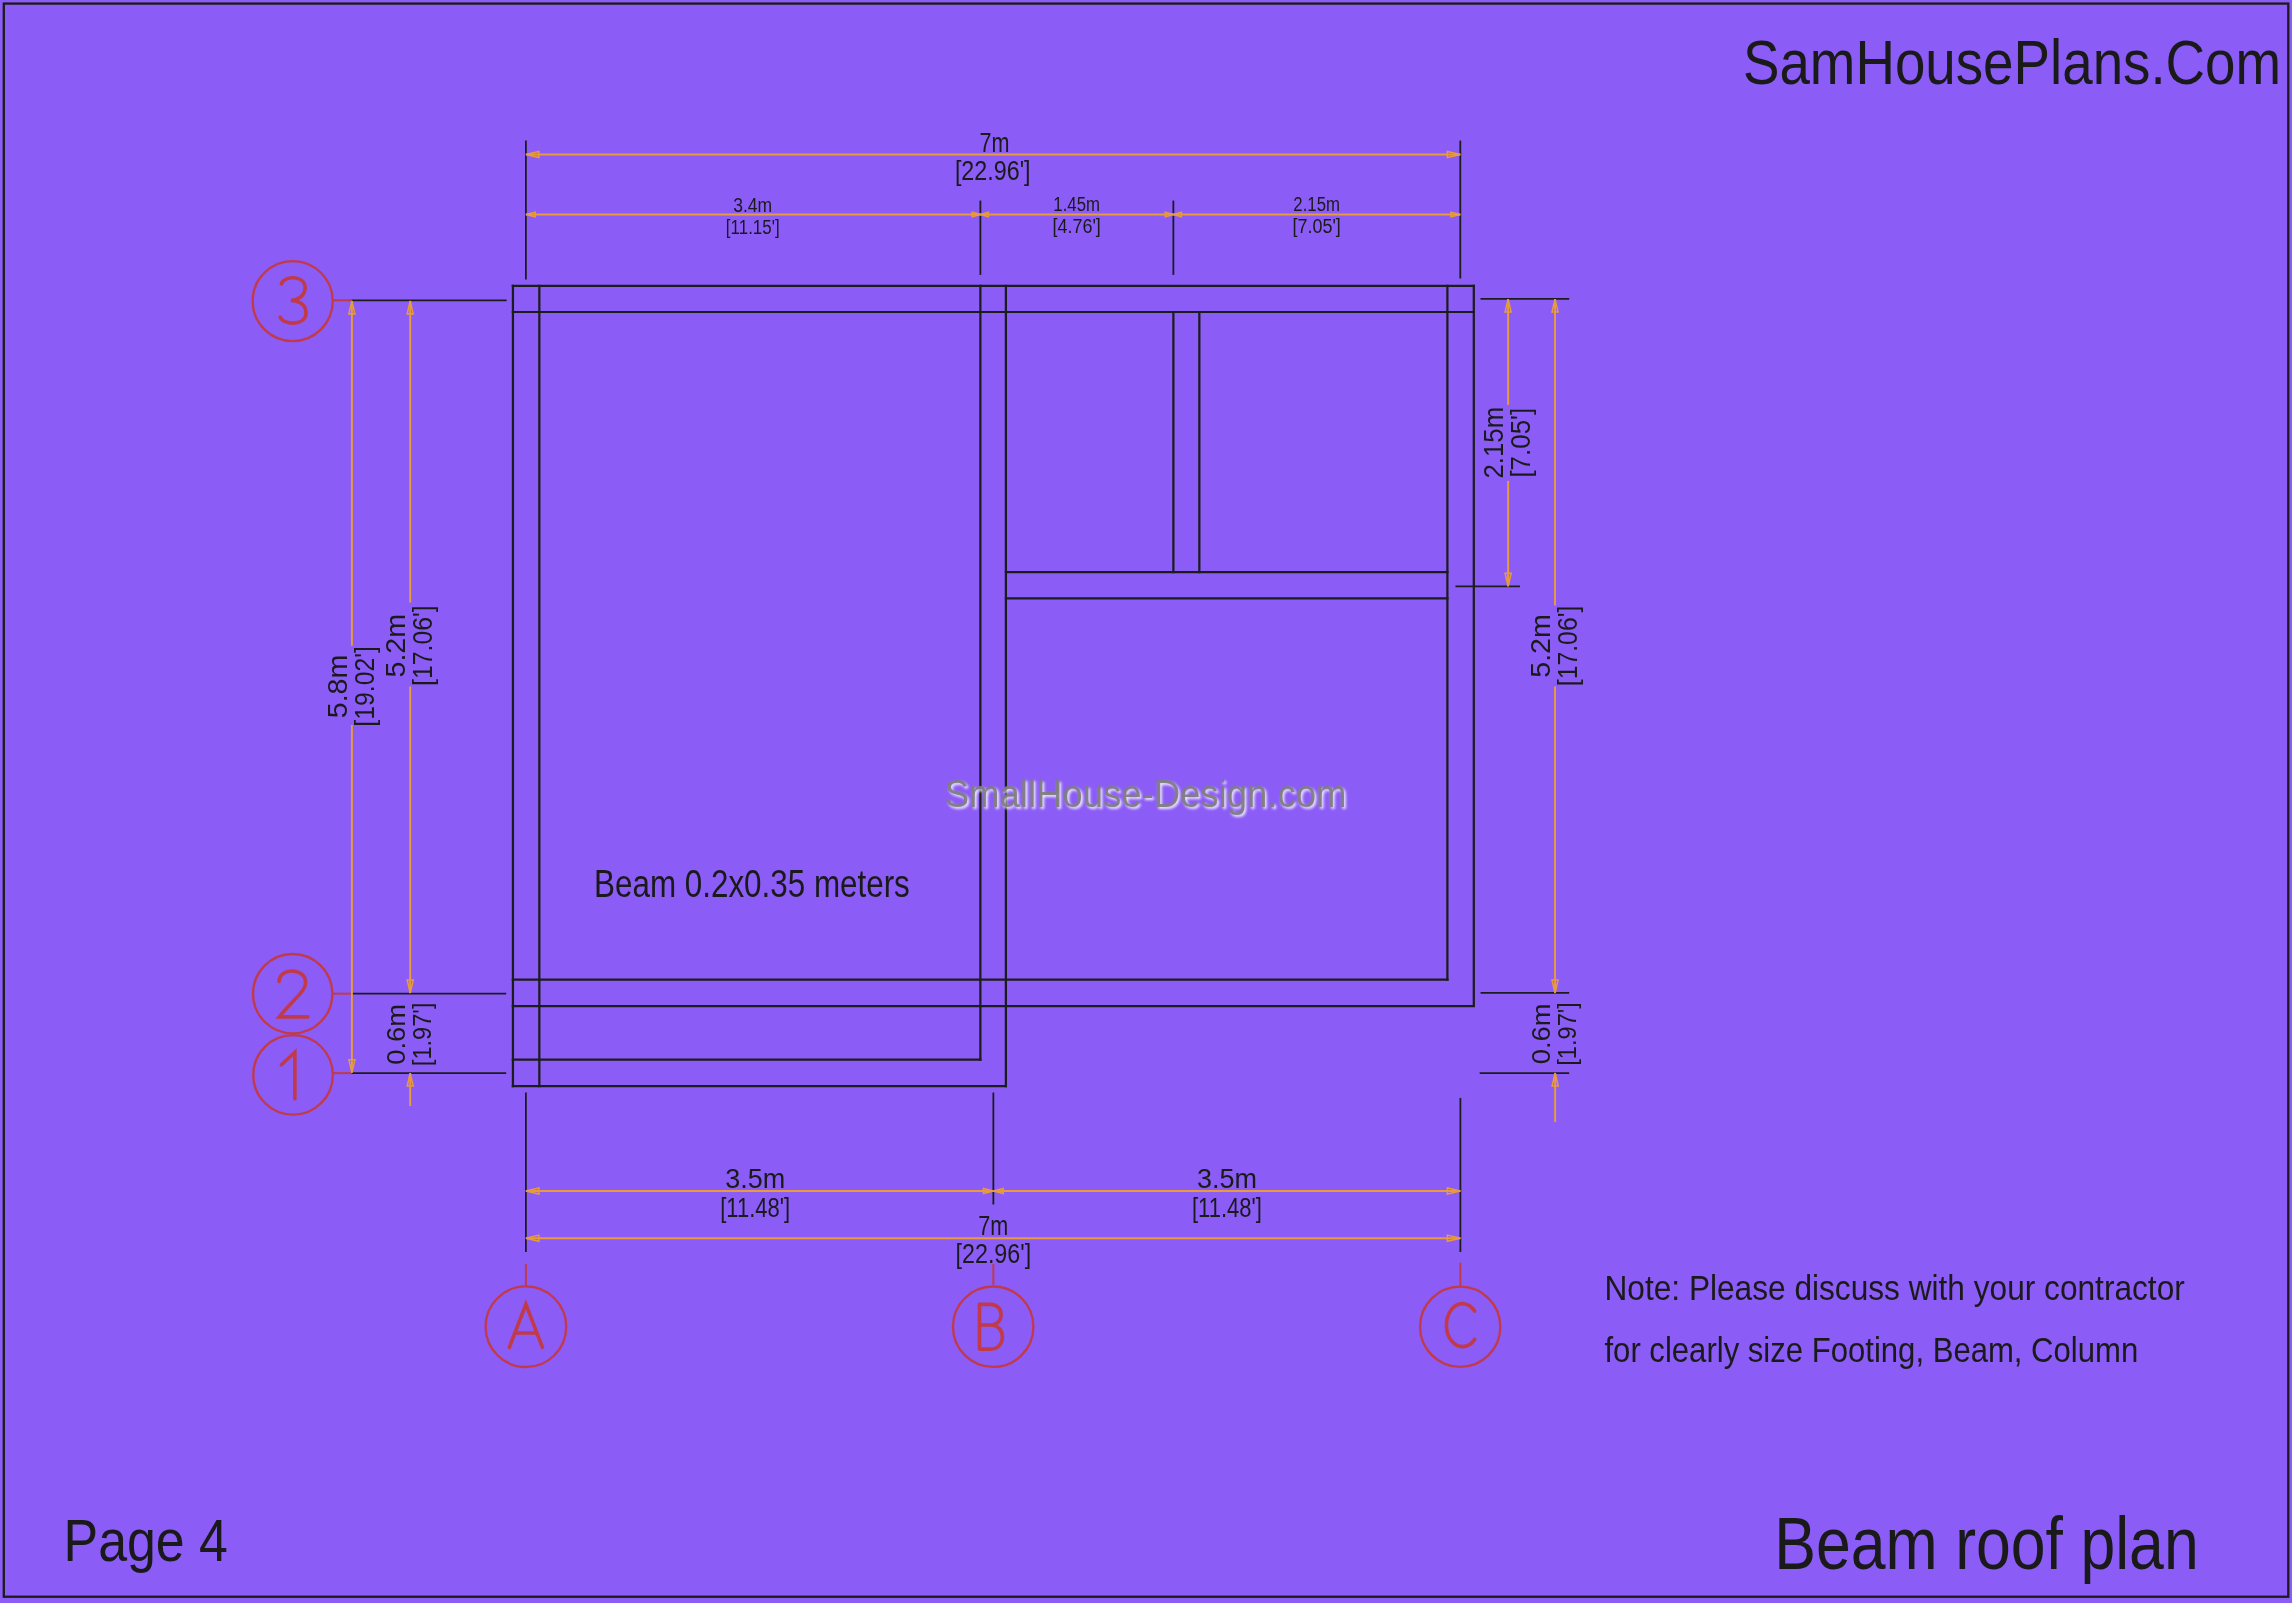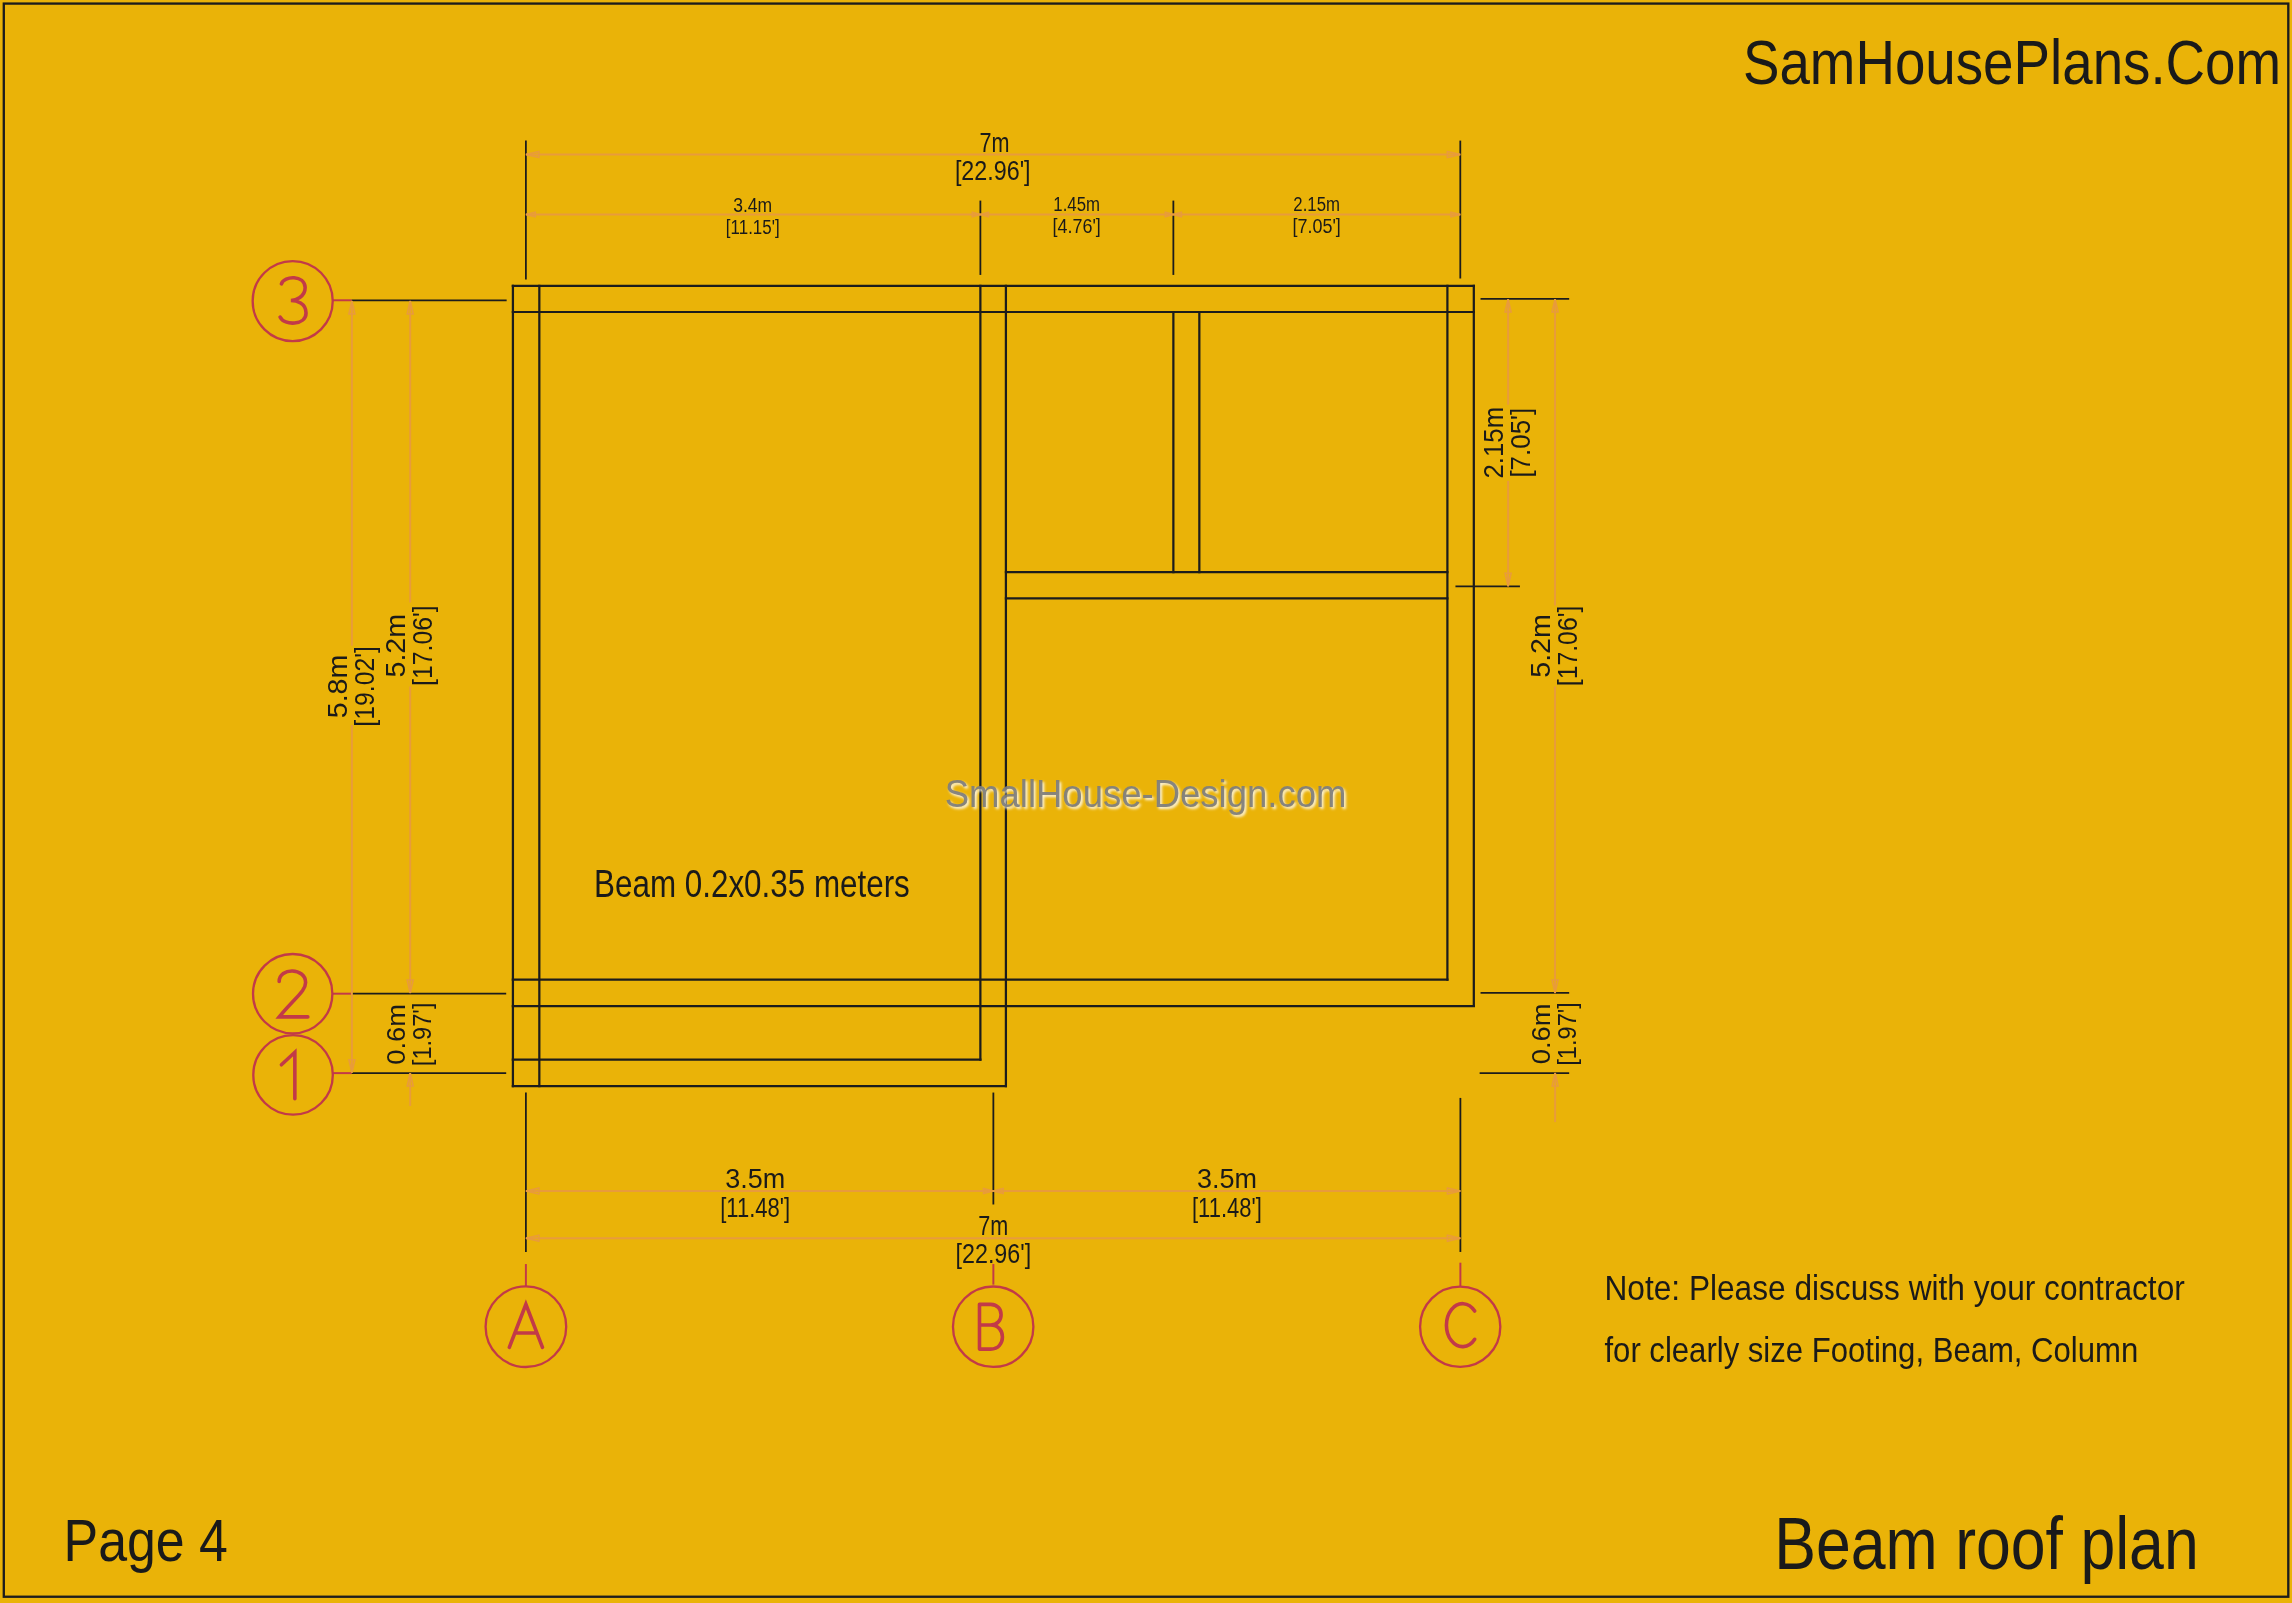--- a/index.html
+++ b/index.html
@@ -1,16 +1,16 @@
 <!DOCTYPE html>
 <html style="font-size:14.3px"><head>
 <meta charset="utf-8">
 <style>
 html,body{margin:0;padding:0;background:#ffffff;}
-#page{position:relative;width:2293px;height:1603px;background:#eab308;overflow:hidden;}
+#page{position:relative;width:2293px;height:1603px;background:#8b5cf6;overflow:hidden;}
 svg{position:absolute;left:0;top:0;}
 text{font-family:"Liberation Sans",sans-serif;}
 </style>
 </head>
 <body>
 <div id="page">
 <svg width="2293" height="1603" viewBox="0 0 2560 1790">
 <rect x="4" y="4" width="2551" height="1779" fill="none" stroke="#1c1c1c" stroke-width="2.6"></rect>
 <line x1="571.2" y1="319.2" x2="1646.8" y2="319.2" stroke="#1c1c1c" stroke-width="2.5"></line>
 <line x1="571.2" y1="348.4" x2="1646.8" y2="348.4" stroke="#1c1c1c" stroke-width="2.5"></line>

